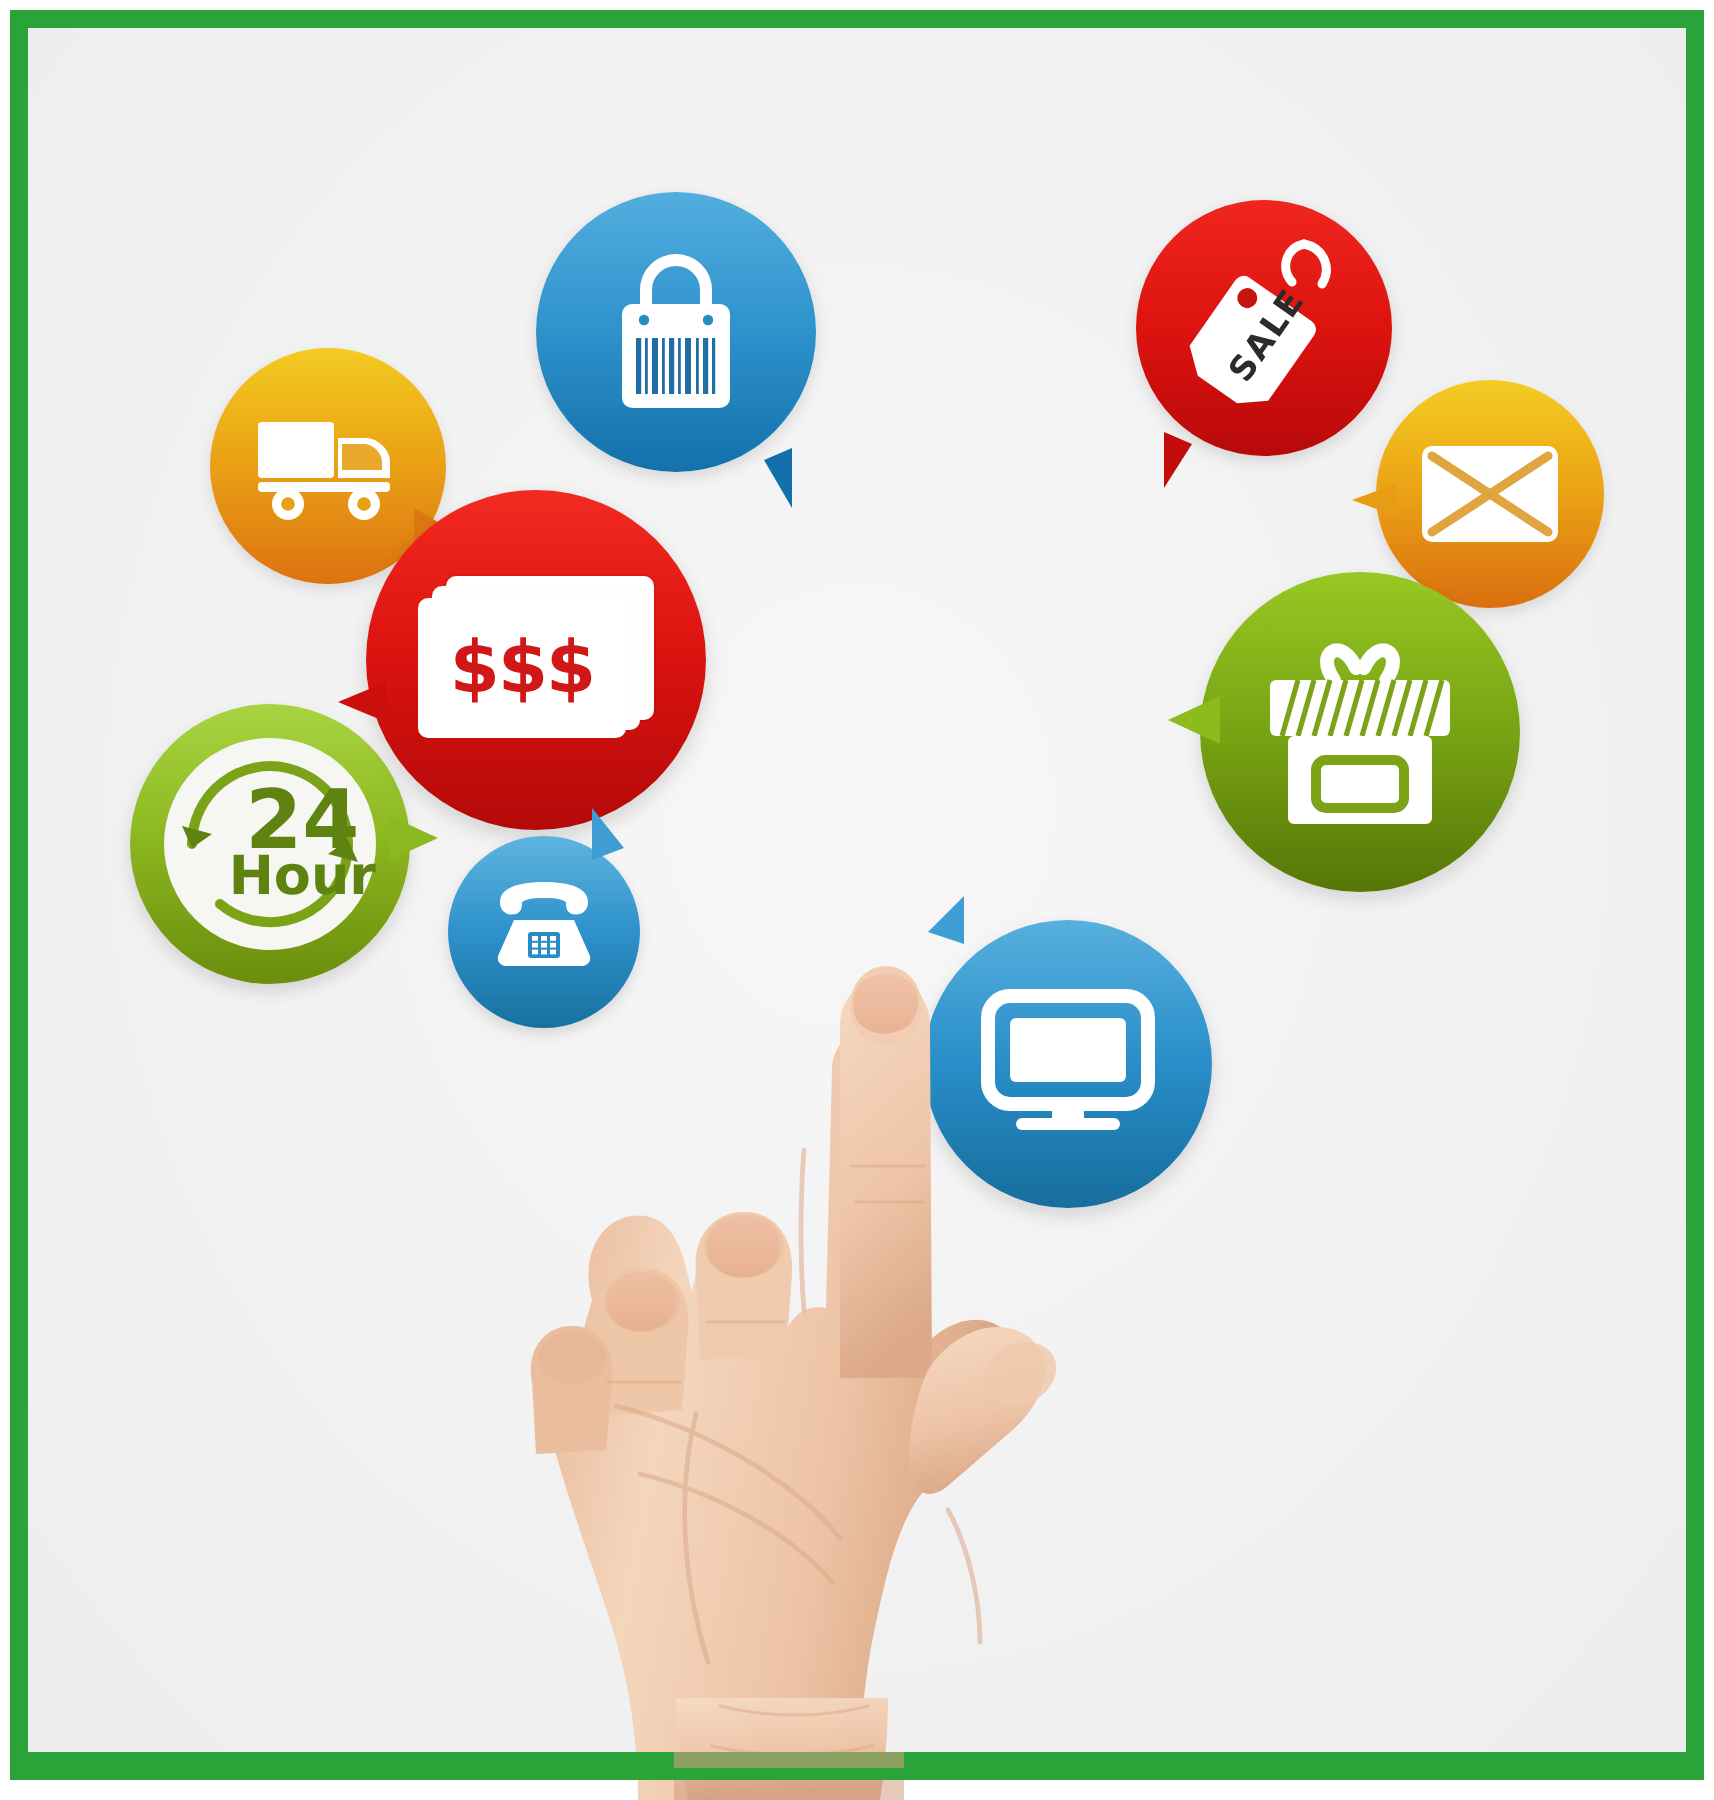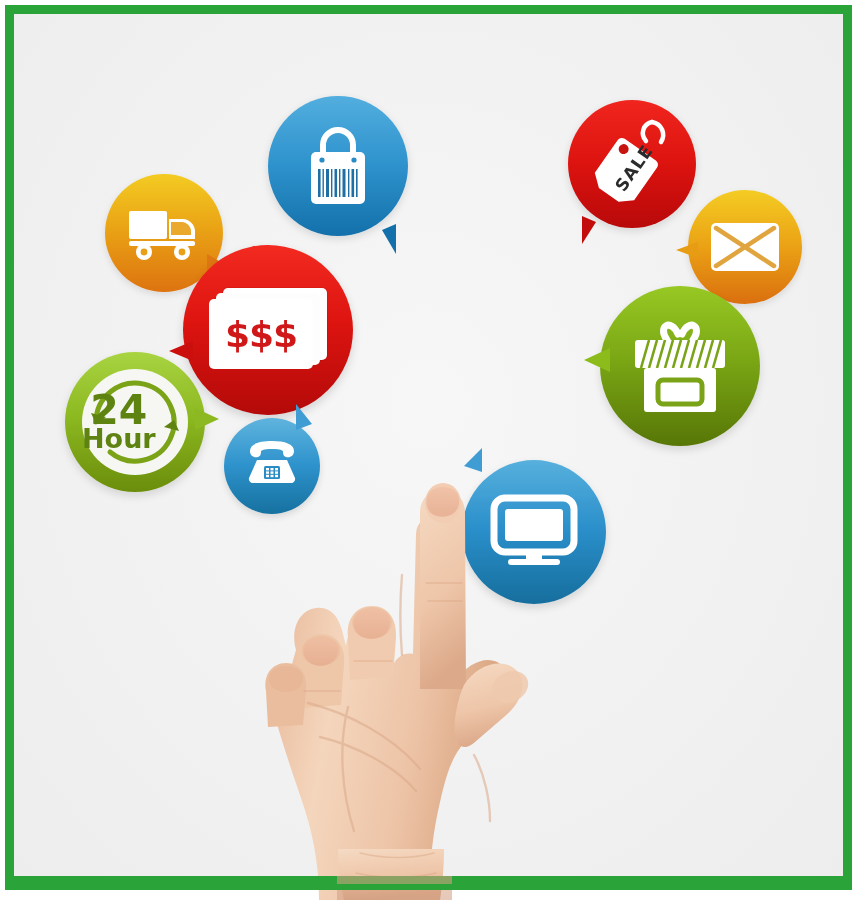--- a/index.html
+++ b/index.html
@@ -193,21 +193,21 @@
       </g>
       <rect x="17" y="54" width="72" height="44" rx="3" fill="#fff"></rect>
       <rect x="31" y="66" width="44" height="24" rx="5" fill="none" stroke="#7ba317" stroke-width="5"></rect>
     </svg>
     <span class="tail" style="left:-16px;top:62px;border-style:solid;border-width:12px 26px 12px 0;border-color:transparent #8cbb1c transparent transparent;"></span>
   </div>
 
   <div class="bubble layer-back" style="left:65px;top:352px;width:140px;height:140px;
               background:linear-gradient(180deg,#a9d442 0%,#8bb71f 48%,#6b8d0c 100%);
               box-shadow:0 4px 8px rgba(0,0,0,.12);">
-    <div style="position:relative;width:106px;height:106px;border-radius:50%;background:#f6f7f2;display:flex;align-items:center;justify-content:flex-start;">
+    <div style="position:relative;width:106px;height:106px;border-radius:50%;background:#f6f7f2;display:flex;align-items:center;justify-content:flex-end;">
       <svg width="106" height="106" viewBox="0 0 106 106" style="position:absolute;left:0;top:0;">
         <path d="M14 53 a39 39 0 1 1 14 30" fill="none" stroke="#7ba317" stroke-width="5" stroke-linecap="round"></path>
         <path d="M9 44 l5 11 l10 -7 z" fill="#5f8311"></path>
         <path d="M97 62 l-5 -11 l-10 7 z" fill="#5f8311"></path>
       </svg>
       <div style="position:relative;z-index:2;">
         <div class="txt24" style="font-size:41px;">24</div>
         <div class="txt24" style="font-size:27px;margin-top:-2px;">Hour</div>
       </div>
     </div>

